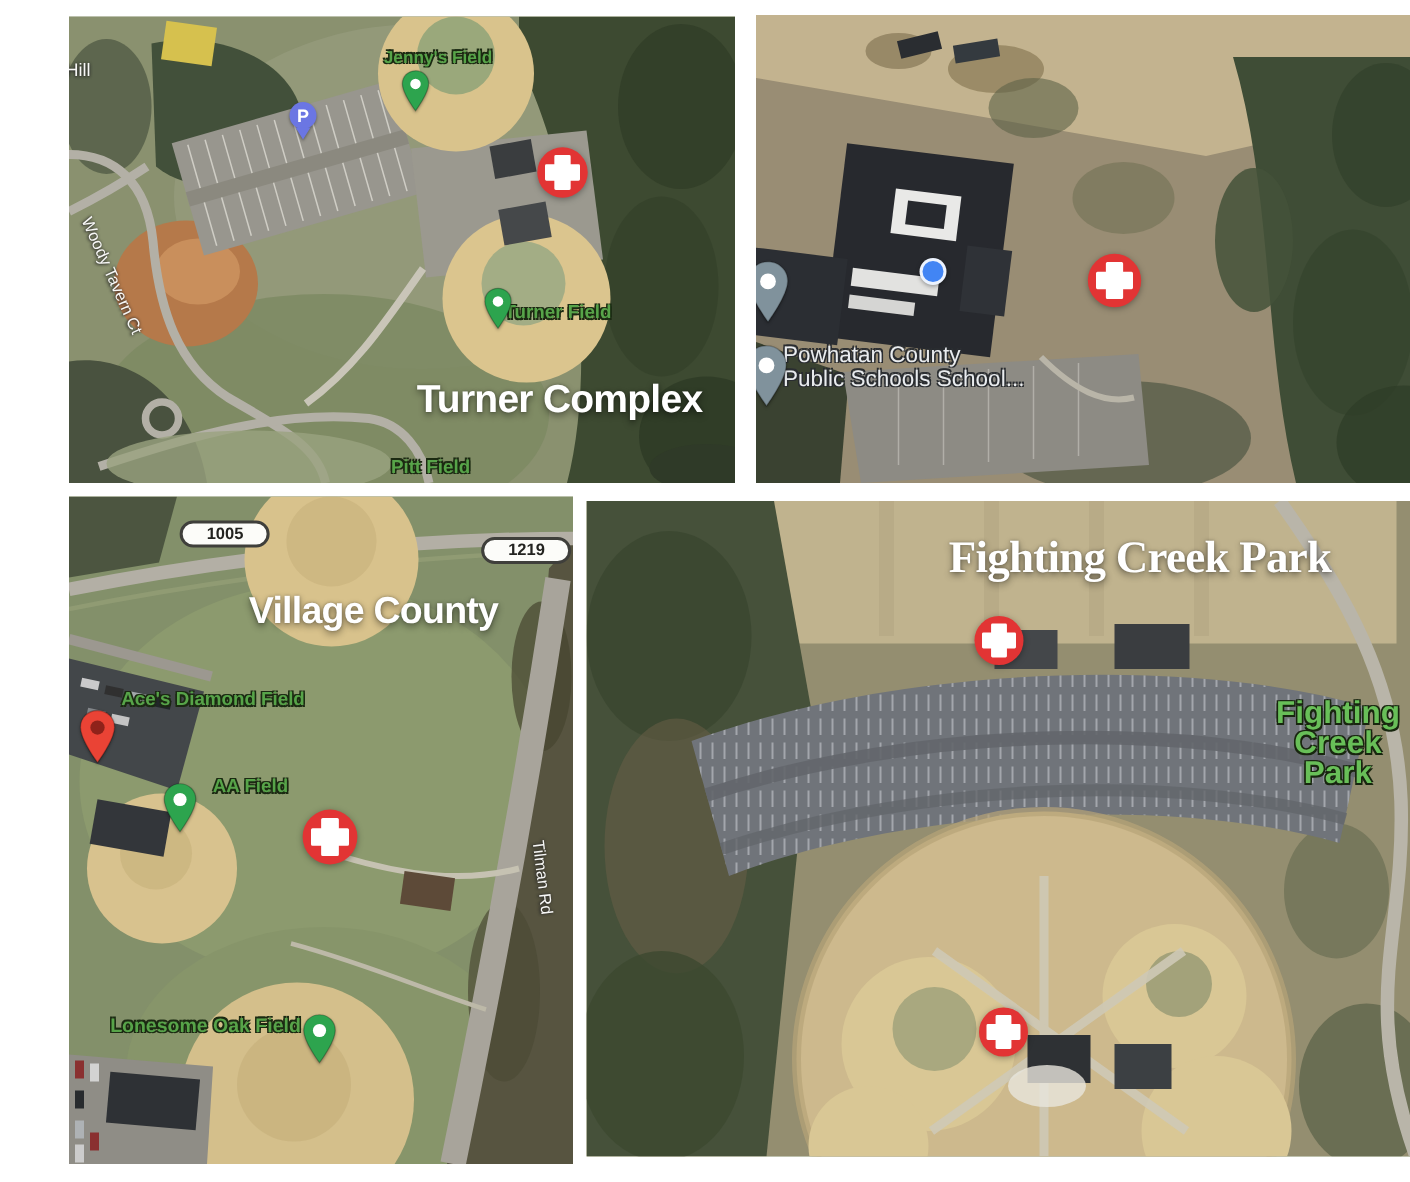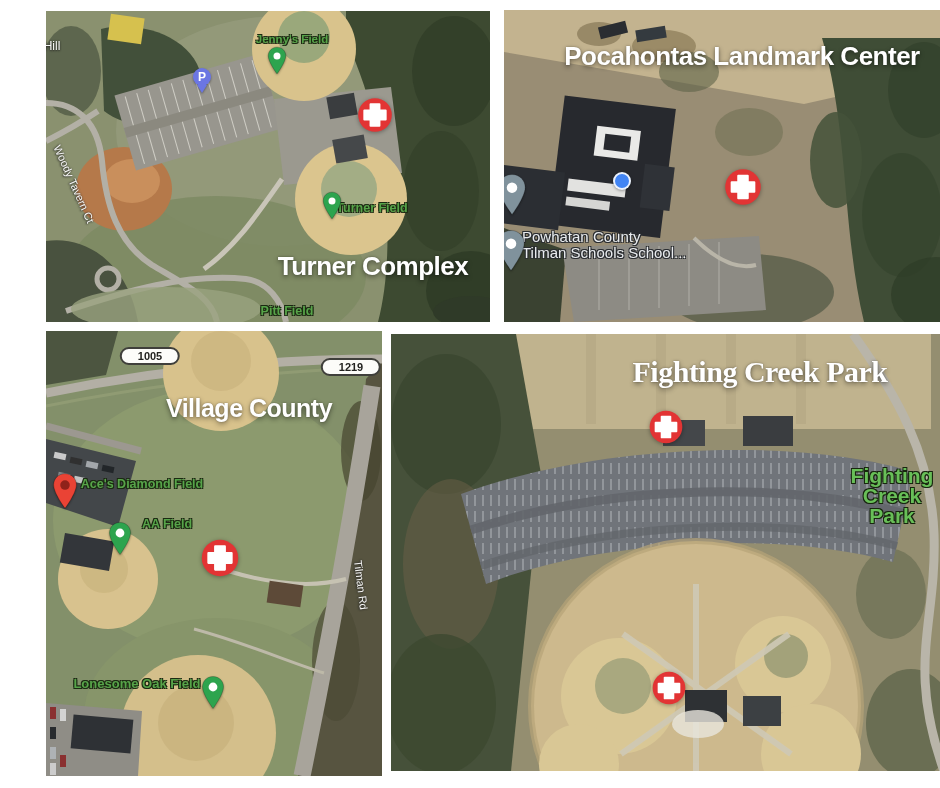--- a/index.html
+++ b/index.html
@@ -164,21 +164,21 @@
         <rect x="66" y="192" width="44" height="9" fill="#d5d5d3"></rect>
       </g>
       <g transform="rotate(7 22 186)">
         <rect x="-14" y="158" width="72" height="58" fill="#2b2e33"></rect>
       </g>
       <path d="M190 228 C212 250 232 260 252 255" stroke="#b9b5a8" stroke-width="4" fill="none"></path>
     </svg>
 
     <div class="poi-label" style="position:absolute;left:18px;top:219px;">
       <div>Powhatan County</div>
-      <div>Tilman Schools School...</div>
+      <div>Public Schools School...</div>
     </div>
 
     <div class="pin pin-gray" style="left:8px;top:206px;">
       <svg viewBox="0 0 24 34" width="30" height="43">
           <path d="M12 1C6 1 1.5 5.6 1.5 11.3 1.5 19 12 33 12 33s10.5-14 10.5-21.7C22.5 5.6 18 1 12 1z" fill="currentColor" stroke="rgba(0,0,0,.2)" stroke-width="0.8"></path>
           <circle cx="12" cy="11.5" r="4.2" fill="#fff"></circle>
         </svg>
     </div>
     <div class="pin pin-gray" style="left:7px;top:262px;">
       <svg viewBox="0 0 24 34" width="30" height="43">
@@ -187,21 +187,20 @@
         </svg>
     </div>
     <div class="blue-dot" style="left:118px;top:171px;"></div>
     <div class="first-aid" style="left:239px;top:177px;">
       <svg viewBox="0 0 36 36" width="37" height="37">
           <circle cx="18" cy="18" r="17.3" fill="#e23434"></circle>
           <path d="M13.4 7h9.2v6.4H29v9.2h-6.4V29h-9.2v-6.4H7v-9.2h6.4z" fill="#fff" stroke="#fff" stroke-width="2" stroke-linejoin="round"></path>
         </svg>
     </div>
 
-    <h2 class="panel-title" style="left:238px;top:46px;font-size:26px;">Pocahontas Landmark Center</h2>
   </section>
 
   <section class="panel" style="left:12px;top:331px;width:336px;height:445px;">
     <svg class="sat" viewBox="0 0 336 445" preserveAspectRatio="none" aria-hidden="true">
       <rect width="336" height="445" fill="#83906a"></rect>
       <ellipse cx="165" cy="190" rx="158" ry="132" fill="#8c9a6e"></ellipse>
       <ellipse cx="170" cy="385" rx="132" ry="98" fill="#87956a"></ellipse>
       <path d="M336 30 L336 445 L252 445 C288 300 312 160 320 48 Z" fill="#575440"></path>
       <ellipse cx="315" cy="120" rx="20" ry="50" fill="#46442f" opacity="0.7"></ellipse>
       <ellipse cx="290" cy="330" rx="24" ry="60" fill="#4c4a35" opacity="0.7"></ellipse>
@@ -241,21 +240,21 @@
       <rect x="222" y="252" width="34" height="22" fill="#5d4a38" transform="rotate(8 239 263)"></rect>
     </svg>
 
     <div class="route-shield" style="left:104px;top:25px;">
       <span>1005</span>
     </div>
     <div class="route-shield" style="left:305px;top:36px;">
       <span>1219</span>
     </div>
 
-    <div class="map-label field-label" style="left:96px;top:154px;text-align:right;">Ace's Diamond Field</div>
+    <div class="map-label field-label" style="left:96px;top:136px;text-align:right;">Ace's Diamond Field</div>
     <div class="map-label field-label" style="left:121px;top:194px;">AA Field</div>
     <div class="map-label field-label" style="left:91px;top:353px;font-size:13px;">Lonesome Oak Field</div>
     <div class="map-label road-label" style="left:315px;top:254px;transform:translate(-50%,-50%) rotate(83deg);">Tilman Rd</div>
 
     <div class="pin pin-red" style="left:19px;top:179px;">
       <svg viewBox="0 0 24 34" width="26" height="38">
           <path d="M12 1C6 1 1.5 5.6 1.5 11.3 1.5 19 12 33 12 33s10.5-14 10.5-21.7C22.5 5.6 18 1 12 1z" fill="currentColor" stroke="rgba(0,0,0,.25)" stroke-width="0.8"></path>
           <circle cx="12" cy="11.5" r="4.4" fill="#8f221a"></circle>
         </svg>
     </div>

